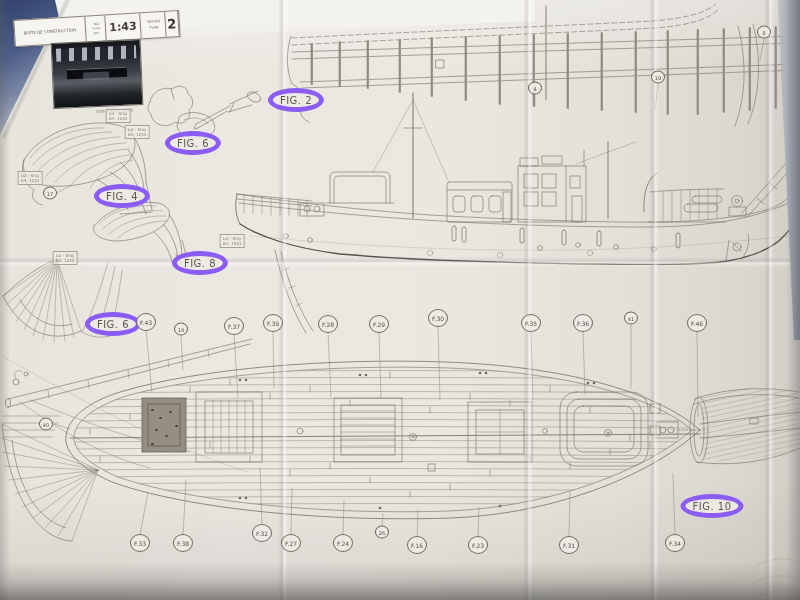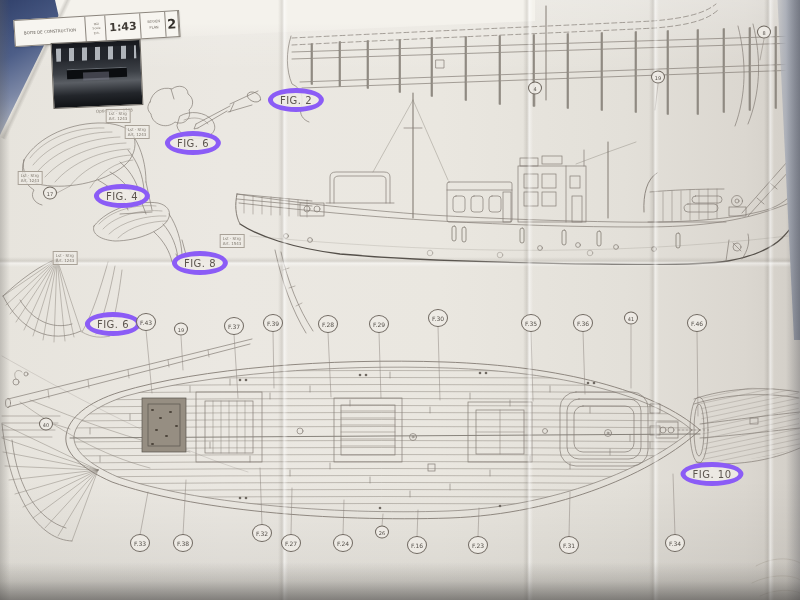--- a/index.html
+++ b/index.html
@@ -339,21 +339,21 @@
   </div>
   <div class="caption">Optional Art. 8103</div>
 
   <div class="overlay">
 
   <div class="overlay-item figlabel" style="left: 296px; top: 100px;"><span>FIG. 2</span></div>
       <div class="overlay-item figlabel" style="left: 193px; top: 143px;"><span>FIG. 6</span></div>
       <div class="overlay-item figlabel" style="left: 122px; top: 196px; text-align: right;"><span>FIG. 4</span></div>
       <div class="overlay-item figlabel" style="left: 200px; top: 263px;"><span>FIG. 8</span></div>
       <div class="overlay-item figlabel" style="left: 113px; top: 324px;"><span>FIG. 6</span></div>
-      <div class="overlay-item figlabel" style="left: 712px; top: 474px; text-align: right;"><span>FIG. 10</span></div>
+      <div class="overlay-item figlabel" style="left: 712px; top: 506px; text-align: right;"><span>FIG. 10</span></div>
     </div>
   <div class="overlay">
 
   <div class="overlay-item callout" style="left: 146px; top: 322px;">
         <span>F.43</span>
       </div>
       <div class="overlay-item callout small" style="left: 181px; top: 329px;">
         <span>19</span>
       </div>
       <div class="overlay-item callout" style="left: 234px; top: 326px;">

